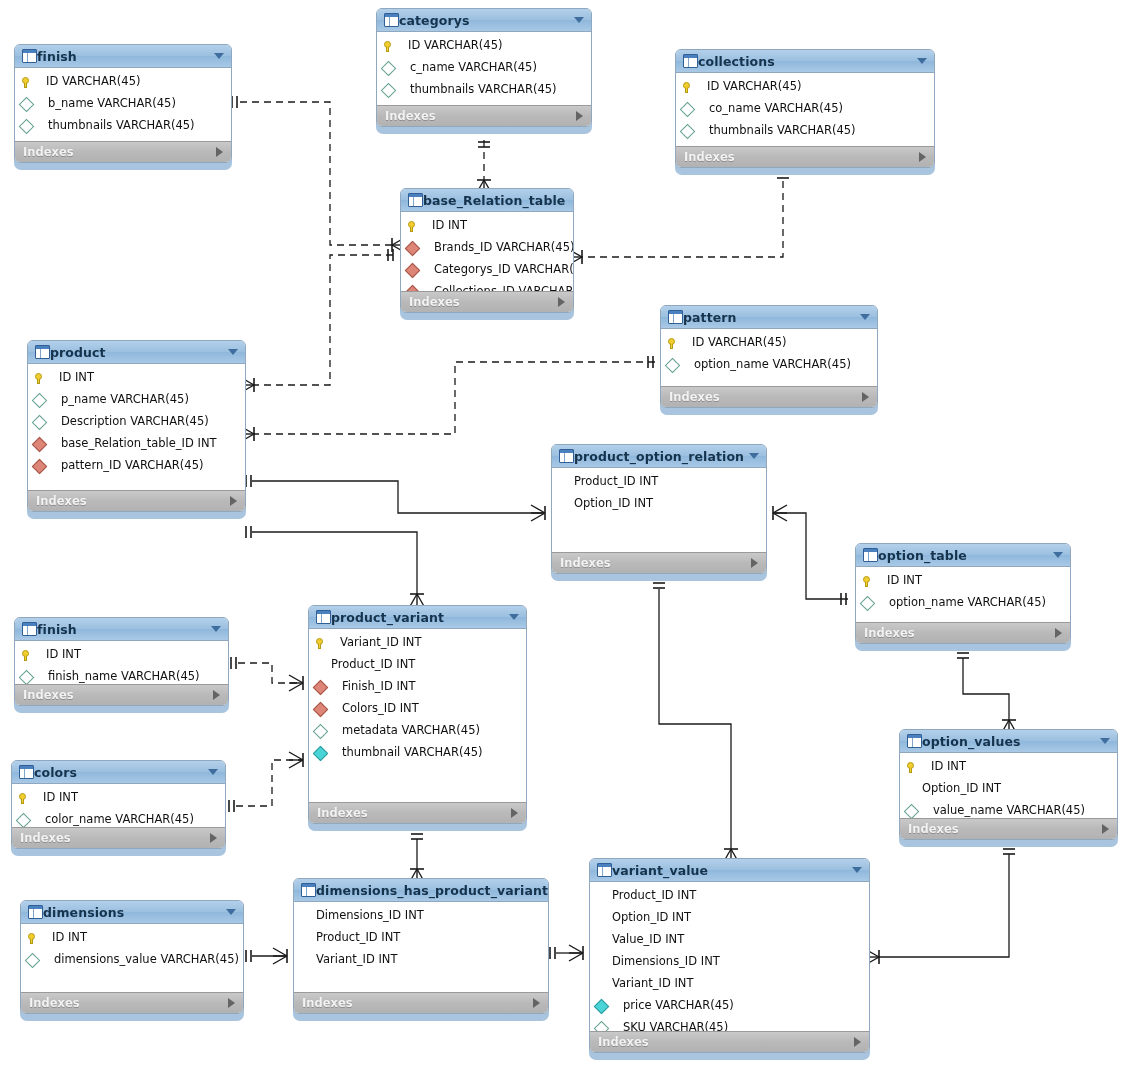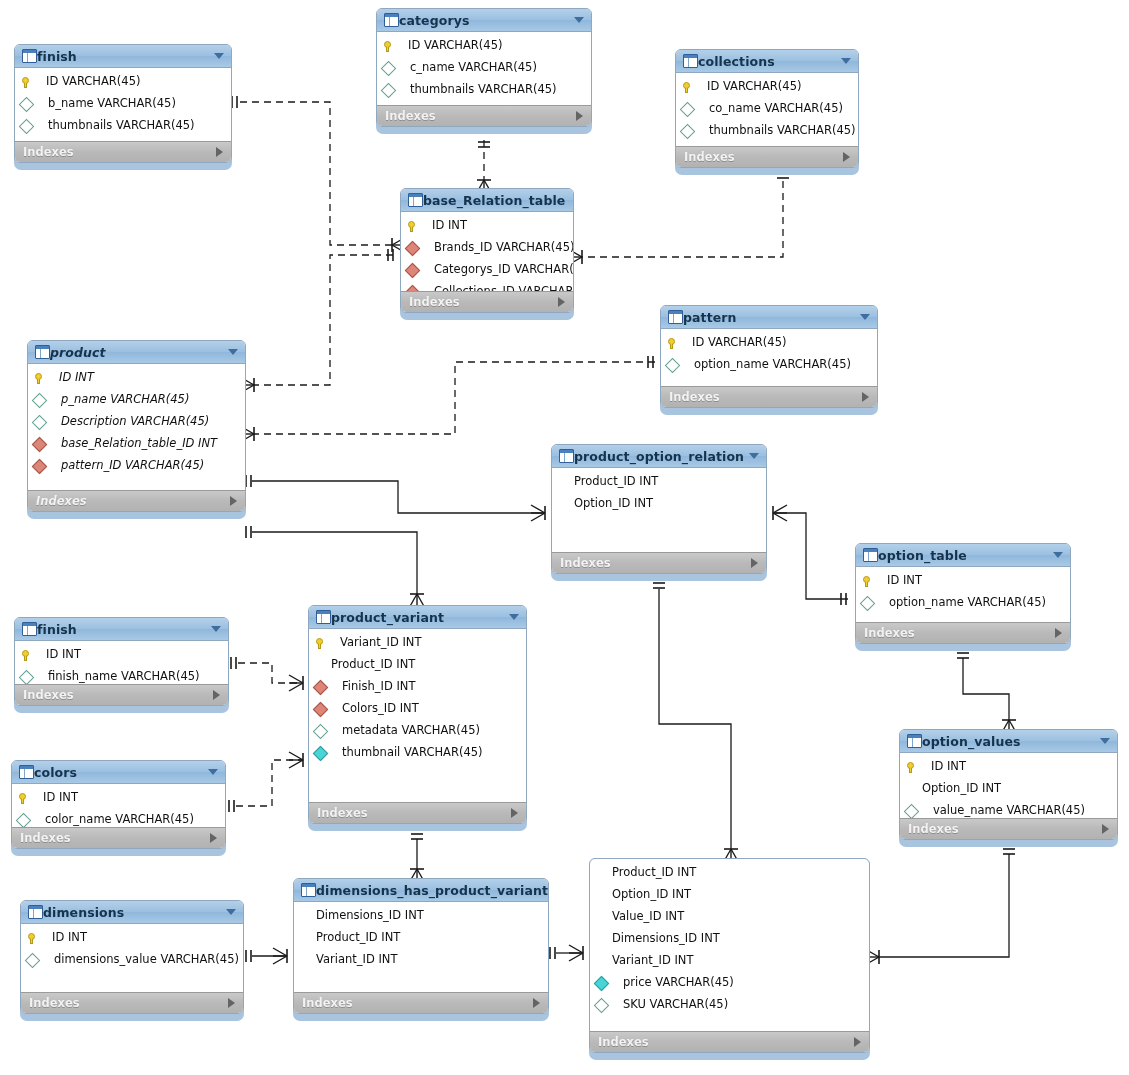--- a/index.html
+++ b/index.html
@@ -200,21 +200,21 @@
               <span class="gem plain"></span>
               <span class="lbl">thumbnails VARCHAR(45)</span>
             </div>
           </div>
           <div class="idx">
             <span class="ilbl">Indexes</span>
             <span class="iarrow"></span>
           </div>
         </div>
       </div>
-      <div class="tbl" style="left: 675px; top: 49px; width: 184px; height: 126px;">
+      <div class="tbl" style="left: 675px; top: 49px; width: 260px; height: 126px;">
         <div class="shadowlayer"></div>
         <div class="inner">
           <div class="hdr">
             <span class="tbl-icon"></span>
             <span class="tname">collections</span>
             <span class="caret"></span>
           </div>
           <div class="cols">
             <div class="col">
               <span class="gem pk"></span>
@@ -283,21 +283,21 @@
               <span class="gem plain"></span>
               <span class="lbl">option_name VARCHAR(45)</span>
             </div>
           </div>
           <div class="idx">
             <span class="ilbl">Indexes</span>
             <span class="iarrow"></span>
           </div>
         </div>
       </div>
-      <div class="tbl" style="left: 27px; top: 340px; width: 219px; height: 179px; font-style: italic;">
+      <div class="tbl" style="left: 27px; top: 340px; width: 219px; height: 179px;">
         <div class="shadowlayer"></div>
         <div class="inner">
           <div class="hdr">
             <span class="tbl-icon"></span>
             <span class="tname">product</span>
             <span class="caret"></span>
           </div>
           <div class="cols">
             <div class="col">
               <span class="gem pk"></span>
@@ -537,20 +537,25 @@
           </div>
           <div class="idx">
             <span class="ilbl">Indexes</span>
             <span class="iarrow"></span>
           </div>
         </div>
       </div>
       <div class="tbl" style="left: 589px; top: 858px; width: 281px; height: 202px;">
         <div class="shadowlayer"></div>
         <div class="inner">
+          <div class="hdr">
+            <span class="tbl-icon"></span>
+            <span class="tname">variant_value</span>
+            <span class="caret"></span>
+          </div>
           <div class="cols">
             <div class="col">
               <span class="gem none"></span>
               <span class="lbl">Product_ID INT</span>
             </div>
             <div class="col">
               <span class="gem none"></span>
               <span class="lbl">Option_ID INT</span>
             </div>
             <div class="col">

